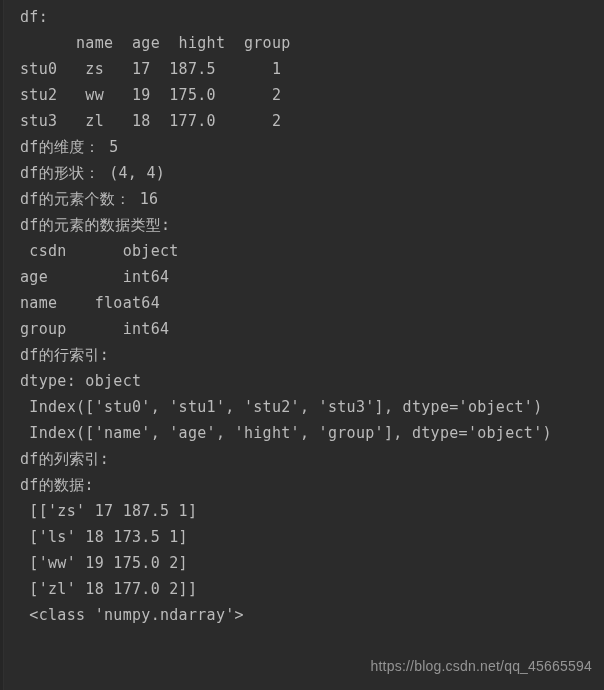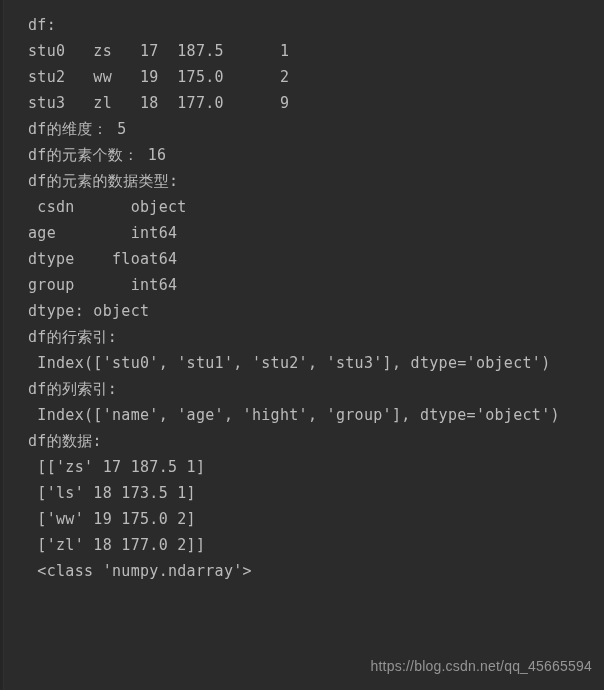--- a/index.html
+++ b/index.html
@@ -20,21 +20,21 @@
     left: 0; top: 0;
     width: 3px; height: 690px;
     background: #262626;
     border-right: 1px solid #303030;
   }
   #console {
     position: absolute;
     left: 0; top: 0;
     width: 524px;
     height: 690px;
-    padding: 12px;
+    padding: 4px;
     box-sizing: border-box;
   }
   .line {
     position: relative;
     height: 26px;
     line-height: 26px;
     padding-left: 16px;
     font-size: 15px;
     letter-spacing: 0.3px;
     color: #bbbbbb;
@@ -54,35 +54,37 @@
     opacity: 0.95;
   }
 </style>
 </head>
 <body>
 
 <div id="left-edge"></div>
 
 <div id="console">
   <div class="line">df:</div>
+  <div class="line">      name  age  hight  group</div>
   <div class="line">stu0   zs   17  187.5      1</div>
   <div class="line">stu2   ww   19  175.0      2</div>
-  <div class="line">stu3   zl   18  177.0      9</div>
+  <div class="line">stu3   zl   18  177.0      2</div>
   <div class="line">df的维度： 5</div>
+  <div class="line">df的形状： (4, 4)</div>
   <div class="line">df的元素个数： 16</div>
   <div class="line">df的元素的数据类型:</div>
   <div class="line"> csdn      object</div>
   <div class="line">age        int64</div>
-  <div class="line">dtype    float64</div>
+  <div class="line">name    float64</div>
   <div class="line">group      int64</div>
+  <div class="line">df的行索引:</div>
   <div class="line">dtype: object</div>
-  <div class="line">df的行索引:</div>
   <div class="line"> Index(['stu0', 'stu1', 'stu2', 'stu3'], dtype='object')</div>
+  <div class="line"> Index(['name', 'age', 'hight', 'group'], dtype='object')</div>
   <div class="line">df的列索引:</div>
-  <div class="line"> Index(['name', 'age', 'hight', 'group'], dtype='object')</div>
   <div class="line">df的数据:</div>
   <div class="line"> [['zs' 17 187.5 1]</div>
   <div class="line"> ['ls' 18 173.5 1]</div>
   <div class="line"> ['ww' 19 175.0 2]</div>
   <div class="line"> ['zl' 18 177.0 2]]</div>
   <div class="line"> &lt;class 'numpy.ndarray'&gt;</div>
 </div>
 
 <div id="watermark">https://blog.csdn.net/qq_45665594</div>
 

